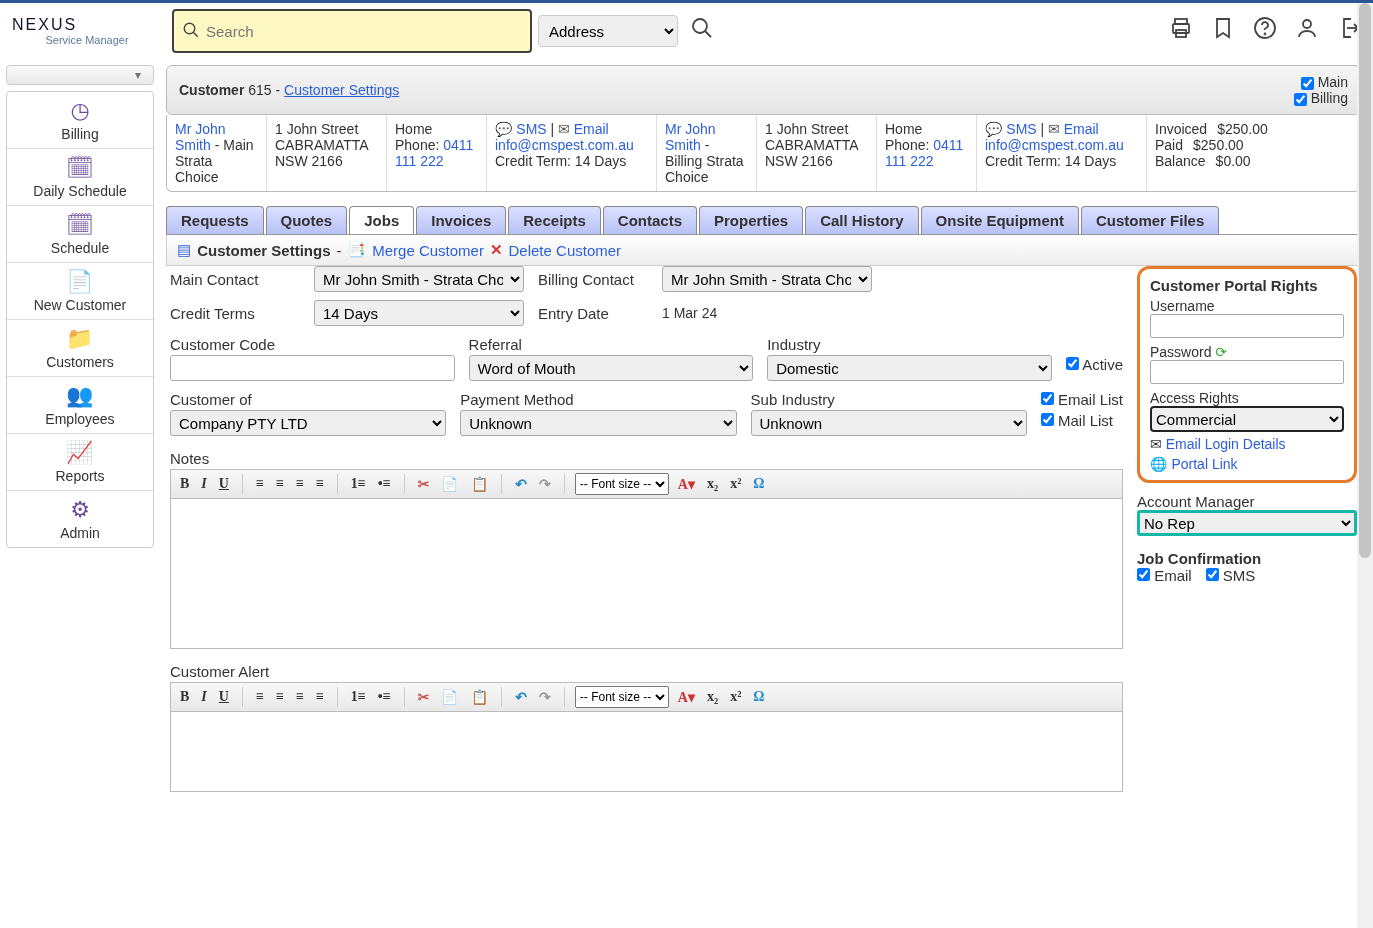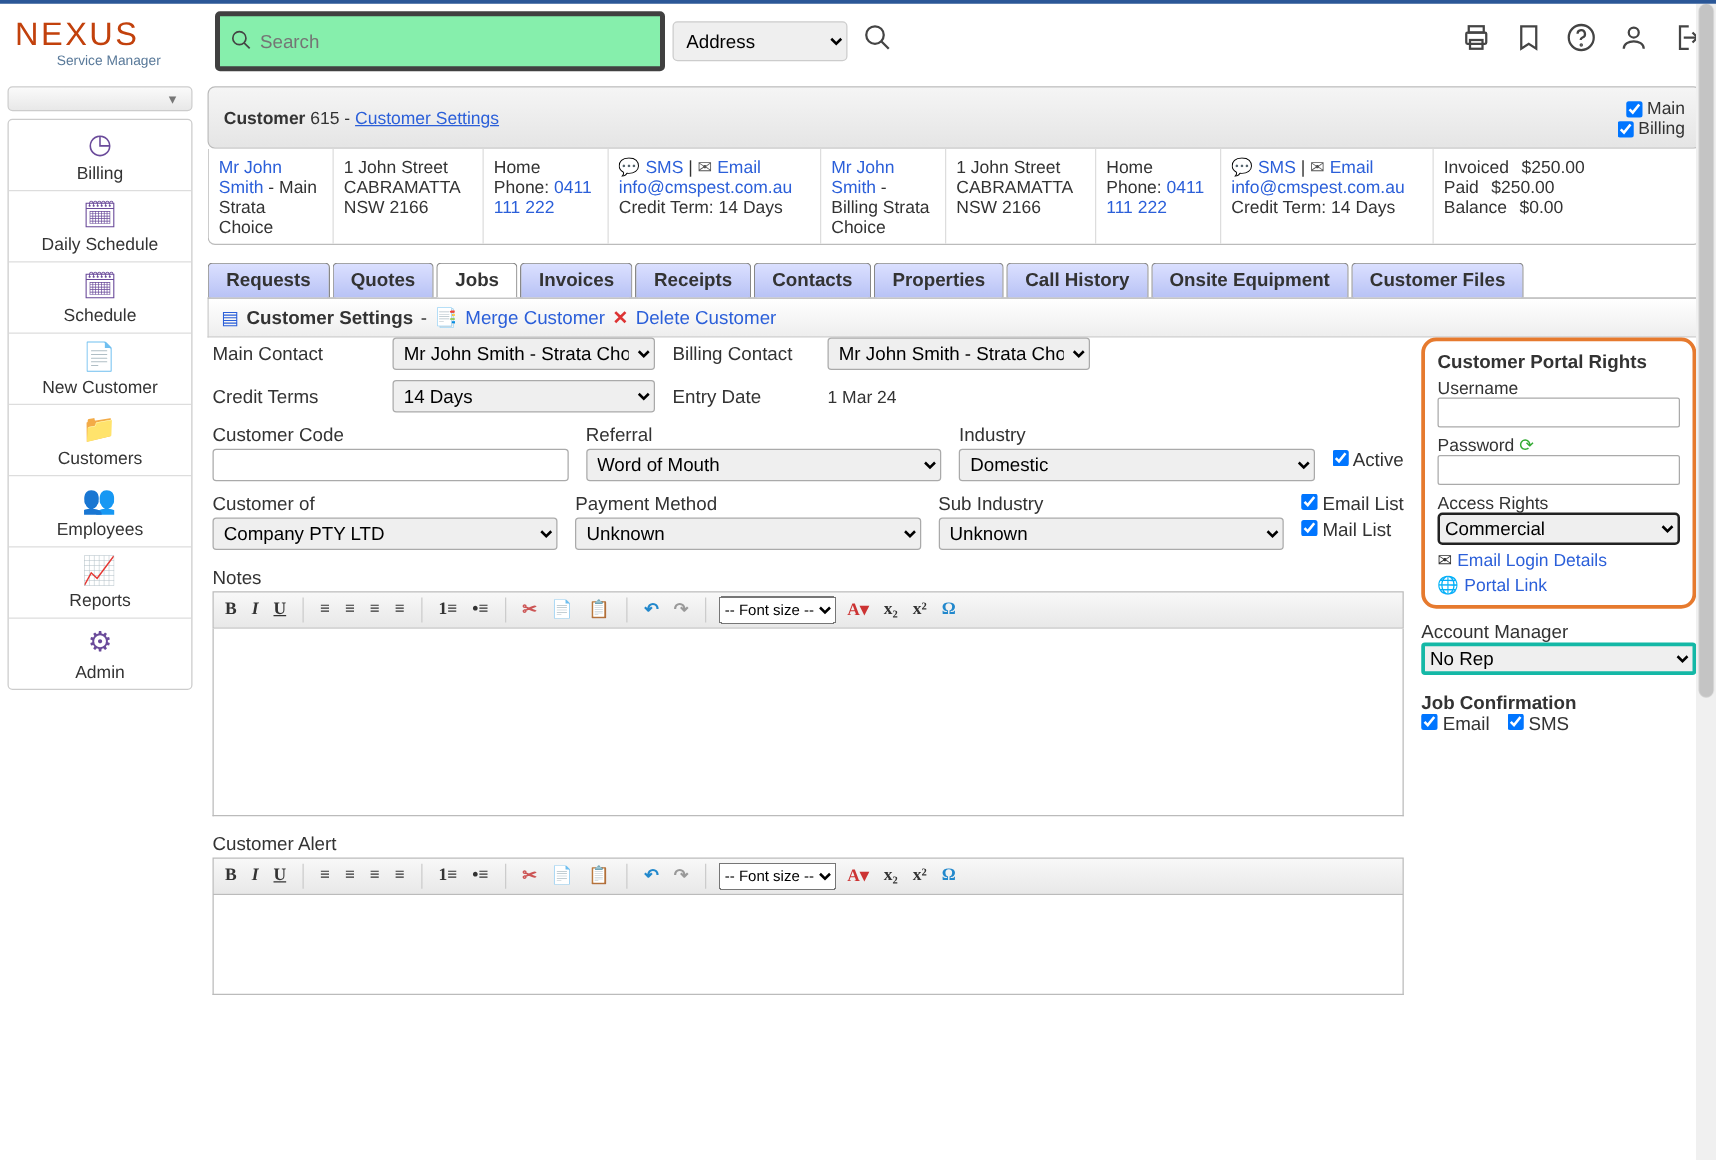--- a/index.html
+++ b/index.html
@@ -1,23 +1,23 @@
 <!DOCTYPE html>
 <html><head>
 <meta charset="utf-8">
 <style>
 * { box-sizing: border-box; margin: 0; padding: 0; }
 body { font-family: "Segoe UI", Arial, sans-serif; font-size: 14px; color: #333; background: #fff; }
 .top-bar { height: 3px; background: #2b5797; }
 .header { display: flex; align-items: center; padding: 6px 12px; gap: 10px; }
 .logo { width: 150px; }
-.logo-text { font-family: Arial; font-weight: 300; font-size: 26px; color: #c2410c; letter-spacing: 2px; }
+.logo-text { font-family: Arial; font-weight: 300; font-size: 16px; color: #0f172a; letter-spacing: 2px; }
 .logo-sub { font-size: 11px; color: #5a7a9a; text-align: center; }
 .search-wrap { display: flex; align-items: center; gap: 6px; }
-.search-box { display: flex; align-items: center; border: 4px solid #404040; border-radius: 4px; background: #86efac; padding: 20px 8px; width: 360px; height: 32px; }
+.search-box { display: flex; align-items: center; border: 2px solid #404040; border-radius: 4px; background: #fef9c3; padding: 20px 8px; width: 360px; height: 32px; }
 .search-box input { border: none; background: transparent; outline: none; width: 100%; font-size: 15px; color: #777; }
 .addr-select { height: 32px; border: 1px solid #ccc; border-radius: 4px; font-size: 15px; padding: 0 6px; width: 140px; }
 .search-btn { font-size: 22px; color: #444; cursor: pointer; padding: 0 6px; }
 .header-icons { margin-left: auto; display: flex; gap: 18px; font-size: 22px; color: #444; }
 .header-icons span { cursor: pointer; }
 .main { display: flex; }
 .sidebar { width: 160px; padding: 6px; }
 .side-collapse { border: 1px solid #ccc; border-radius: 4px; background: linear-gradient(#fafafa,#e8e8e8); height: 20px; display:flex; align-items:center; justify-content:flex-end; padding-right:12px; color:#777; font-size:12px; cursor:pointer; margin-bottom:6px;}
 .side-menu { border: 1px solid #ccc; border-radius: 4px; overflow: hidden; }
 .side-item { border-bottom: 1px solid #ddd; text-align: center; padding: 6px 2px; cursor: pointer; }

